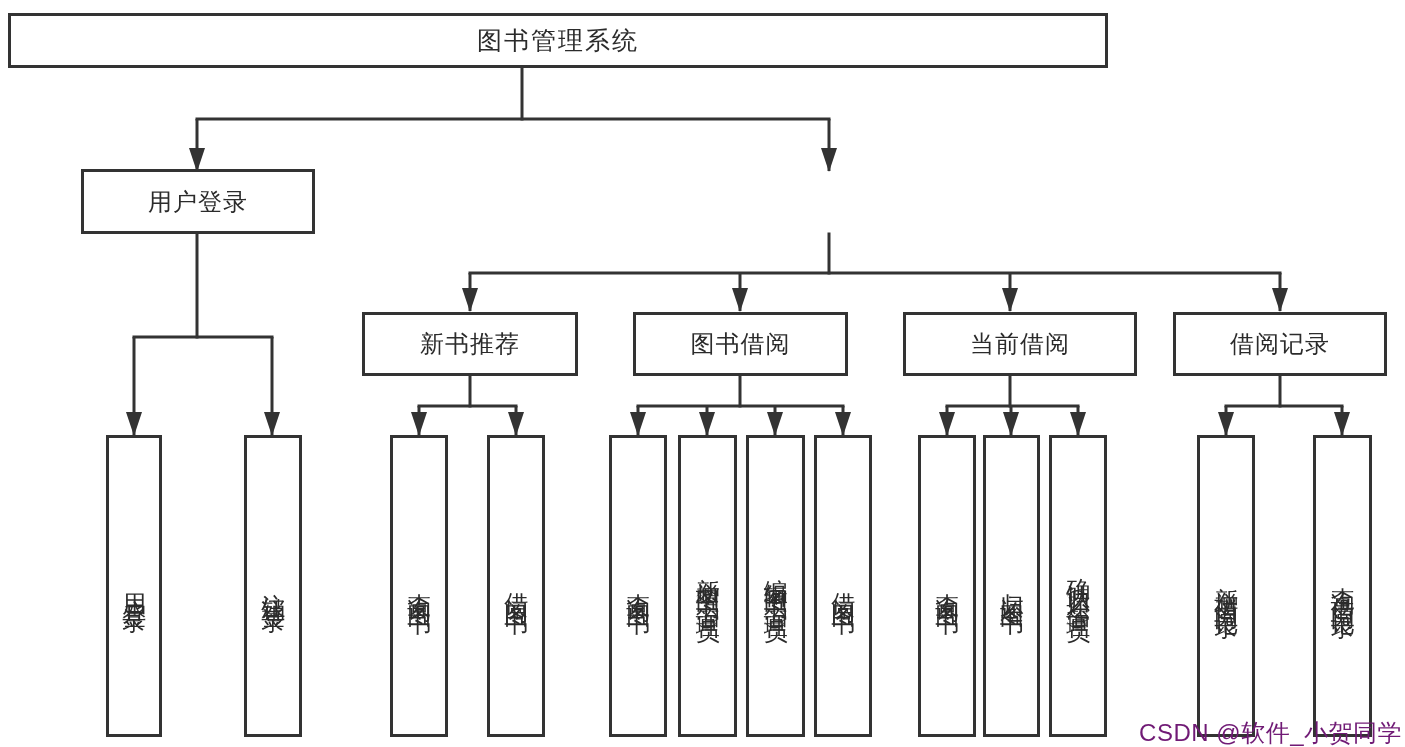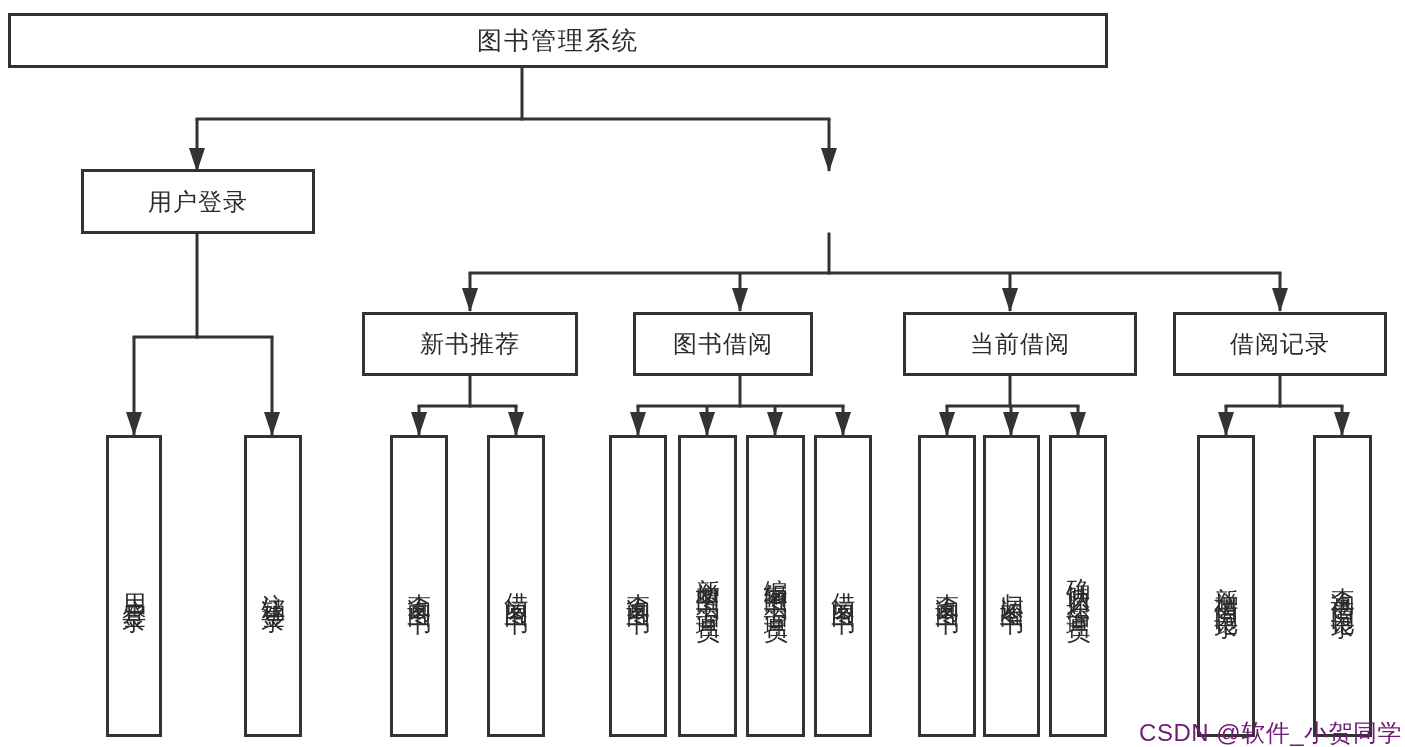--- a/index.html
+++ b/index.html
@@ -113,21 +113,21 @@
     <span>图书管理系统</span>
   </div>
 
   <div class="node hnode" style="left:81px; top:169px; width:234px; height:65px;">
     <span>用户登录</span>
   </div>
 
   <div class="node hnode" style="left:362px; top:312px; width:216px; height:64px;justify-content:center;">
     <span>新书推荐</span>
   </div>
-  <div class="node hnode" style="left:633px; top:312px; width:180px; height:64px;">
+  <div class="node hnode" style="left:633px; top:312px; width:215px; height:64px;">
     <span>图书借阅</span>
   </div>
   <div class="node hnode" style="left:903px; top:312px; width:234px; height:64px;">
     <span>当前借阅</span>
   </div>
   <div class="node hnode" style="left:1173px; top:312px; width:214px; height:64px;">
     <span>借阅记录</span>
   </div>
 
   <div class="node leaf" style="left:106px; width:56px;">

